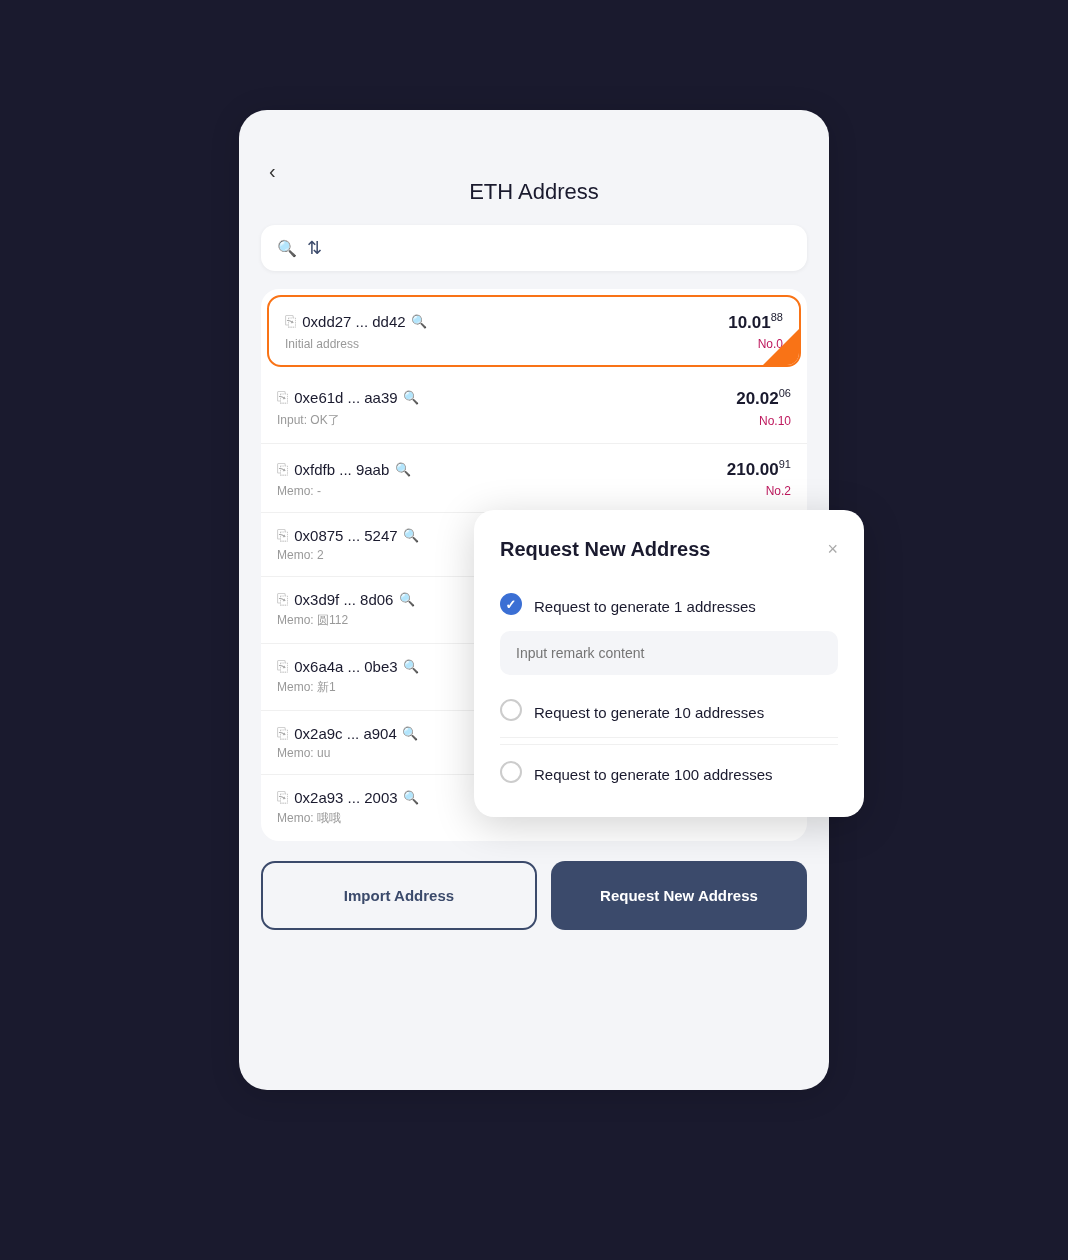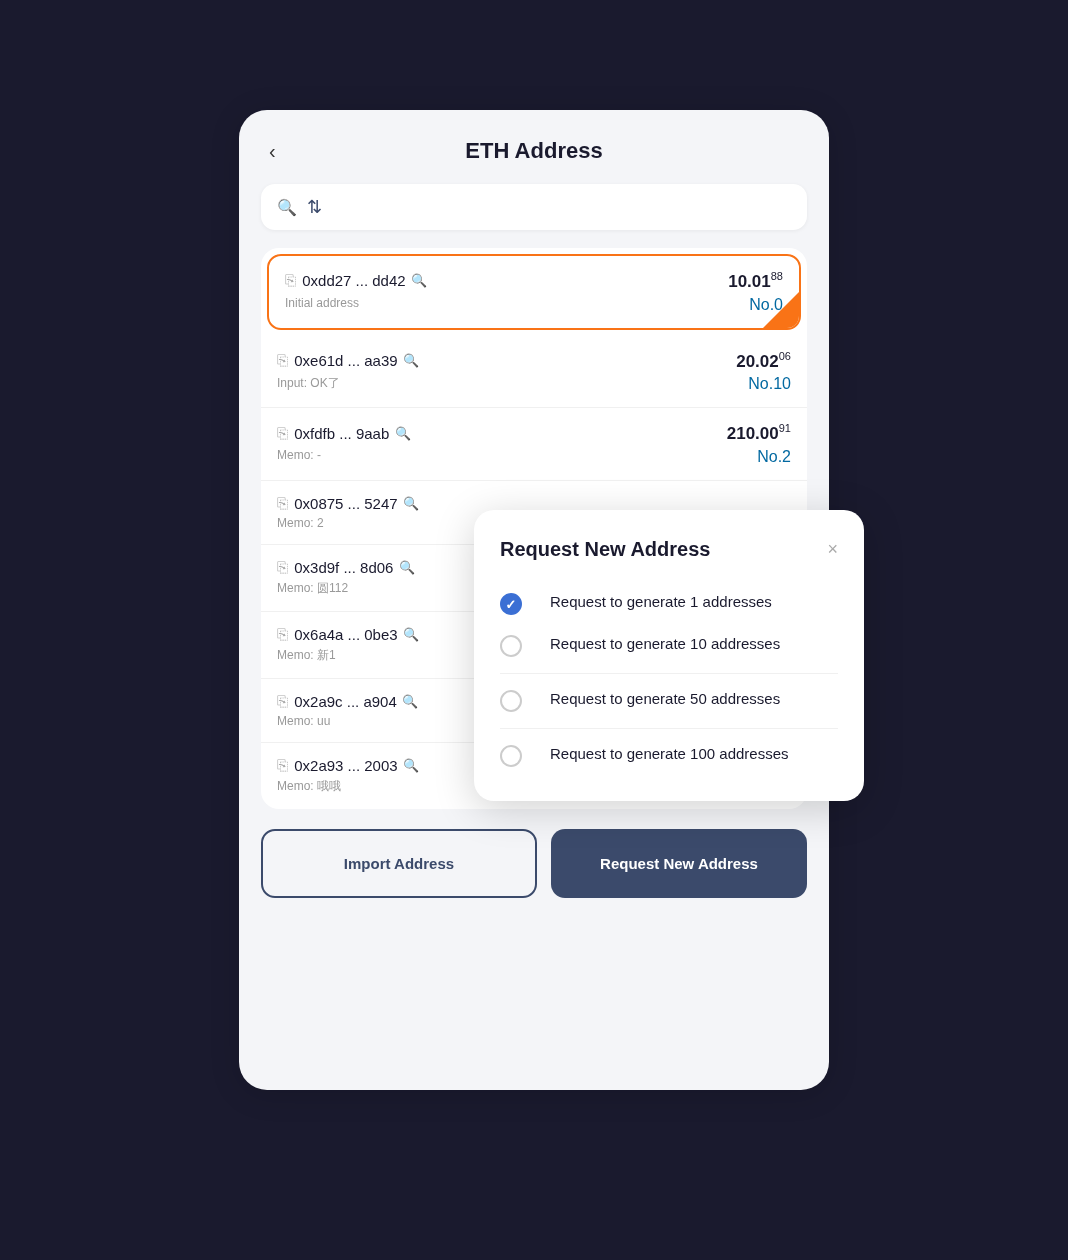--- a/index.html
+++ b/index.html
@@ -46,22 +46,23 @@
       left: 0;
       background: none;
       border: none;
       cursor: pointer;
       font-size: 20px;
       color: #333;
       padding: 4px 8px;
     }
     .page-title {
       font-size: 22px;
-      font-weight: 700;
+      font-weight: 400;
       color: #1a1a2e;
+      margin-top: 41px;
     }
 
     
     .search-bar {
       background: #fff;
       border-radius: 14px;
       padding: 12px 16px;
       display: flex;
       align-items: center;
       gap: 10px;
@@ -138,30 +139,30 @@
       font-weight: 700;
       color: #1a1a2e;
     }
     .addr-amount sup {
       font-size: 11px;
       font-weight: 500;
       vertical-align: super;
     }
     .addr-bottom {
       display: flex;
-      align-items: flex-start;
+      align-items: center;
       justify-content: space-between;
     }
     .addr-memo {
       font-size: 12px;
       color: #999;
     }
     .addr-no {
-      font-size: 16px;
-      color: #0369a1;
+      font-size: 12px;
+      color: #be185d;
     }
 
     
     .corner-badge {
       position: absolute;
       bottom: 0;
       right: 0;
       width: 0;
       height: 0;
       border-style: solid;
@@ -226,22 +227,22 @@
       background: none;
       border: none;
       cursor: pointer;
       font-size: 18px;
       color: #aaa;
     }
 
     
     .radio-option {
       display: flex;
-      align-items: flex-start;
-      gap: 28px;
+      align-items: flex-end;
+      gap: 12px;
       padding: 10px 0;
       cursor: pointer;
     }
     .radio-circle {
       width: 22px;
       height: 22px;
       border-radius: 50%;
       border: 2px solid #ccc;
       display: flex;
       align-items: center;
@@ -435,29 +436,26 @@
     <div class="modal-header">
       <span class="modal-title">Request New Address</span>
       <button class="modal-close">×</button>
     </div>
 
     <div id="modal-options-container">
     <div class="radio-option">
     <div class="radio-circle checked"></div>
     <span class="radio-label">Request to generate 1 addresses</span>
   </div>
+        <div class="remark-input-wrap"><input class="remark-input" type="text" placeholder="Input remark content" style=""></div>
         <div class="radio-option">
     <div class="radio-circle "></div>
     <span class="radio-label">Request to generate 10 addresses</span>
   </div>
         <hr class="divider-line">
-        <div class="radio-option">
-    <div class="radio-circle "></div>
-    <span class="radio-label">Request to generate 50 addresses</span>
-  </div>
         <hr class="divider-line">
         <div class="radio-option">
     <div class="radio-circle "></div>
     <span class="radio-label">Request to generate 100 addresses</span>
   </div>
       </div>
   </div>
 
 </div>
 

